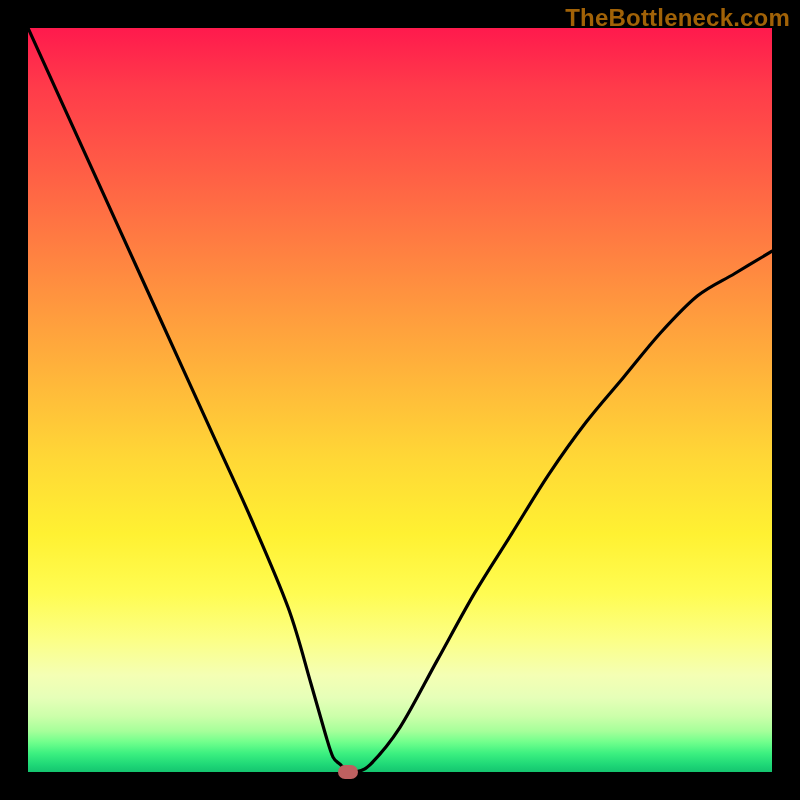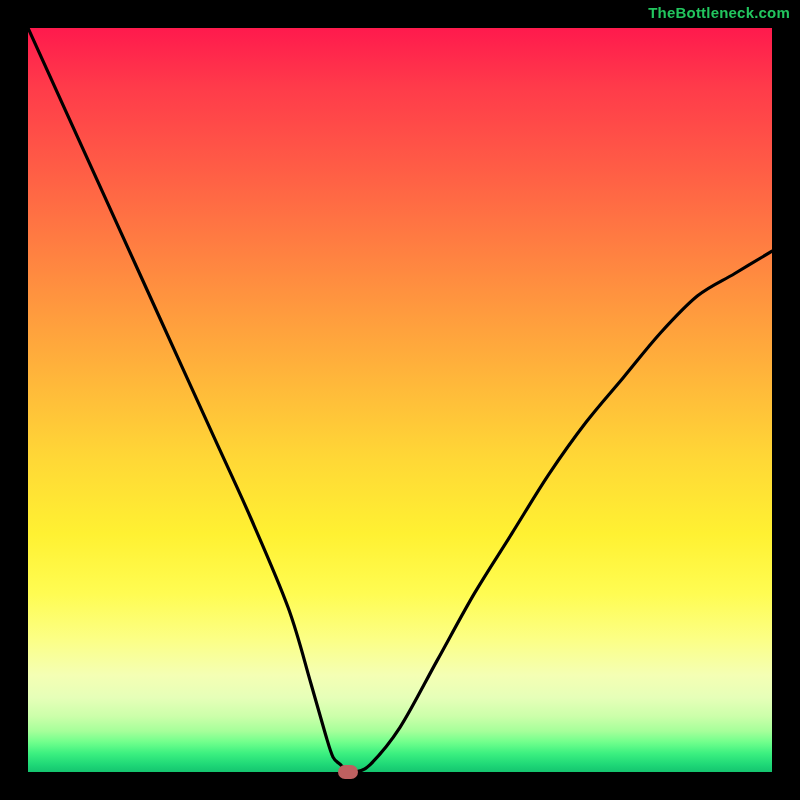--- a/index.html
+++ b/index.html
@@ -40,22 +40,22 @@
       #a6ff9a 94.5%,
       #70ff8c 96%,
       #3cf080 97.5%,
       #1fd877 99%,
       #14c46f 100%);
   }
   .watermark {
     position: absolute;
     top: 4px;
     right: 10px;
-    color: #22c55e;
-    font-size: 15px;
+    color: #a16207;
+    font-size: 24px;
     font-weight: 600;
     letter-spacing: 0.2px;
     user-select: none;
   }
   svg.curve {
     position: absolute;
     left: 0;
     top: 0;
     width: 744px;
     height: 744px;

